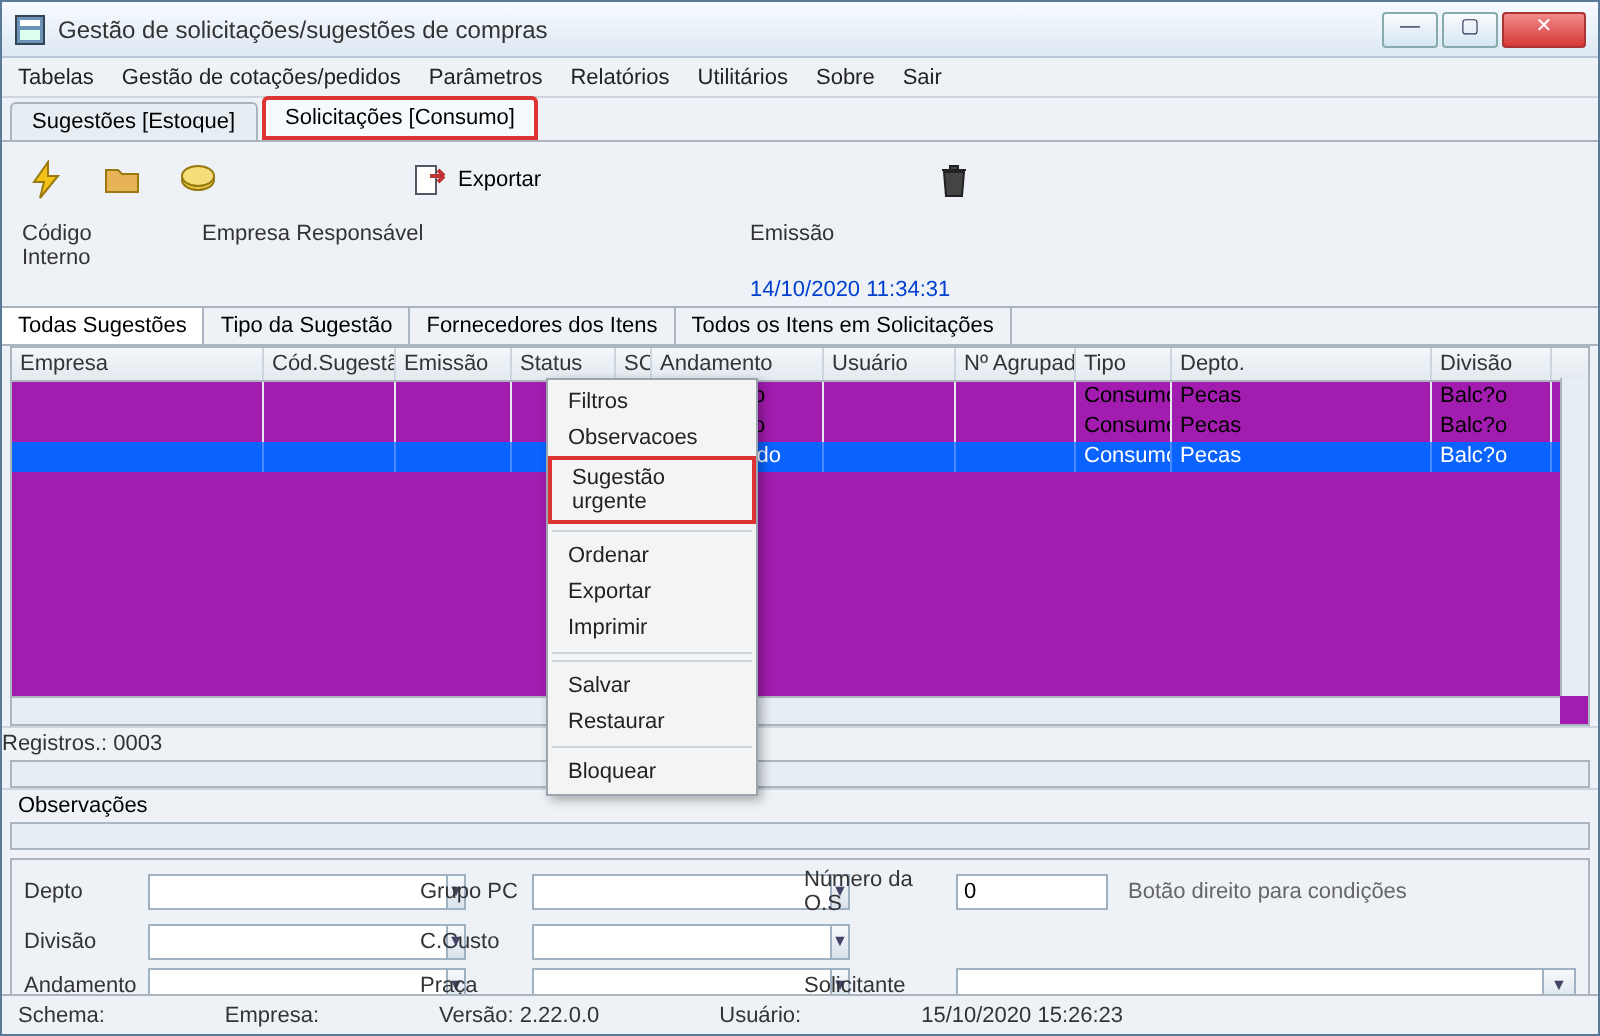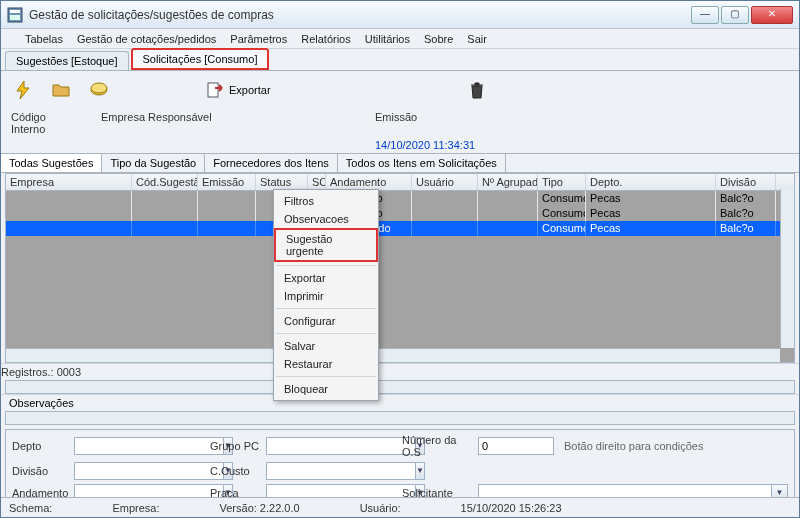--- a/index.html
+++ b/index.html
@@ -4,35 +4,35 @@
 <style>
   * { box-sizing: border-box; margin: 0; padding: 0; font-family: Tahoma, sans-serif; font-size: 11px; }
   body { background: #2b2b2b; width: 800px; height: 518px; overflow: hidden; }
   .window { width: 800px; height: 518px; background: #eef2f6; border: 1px solid #5a7a9a; position: relative; }
   .titlebar { height: 28px; background: linear-gradient(#f7fbff,#dde8f3); border-bottom:1px solid #b8c8d8; display:flex; align-items:center; padding:0 6px; }
   .titlebar .icon { width:16px; height:16px; margin-right:6px; }
   .titlebar .title { flex:1; color:#333; font-size:12px; }
   .winbtns { display:flex; gap:2px; }
   .winbtn { width:28px; height:18px; border:1px solid #8aa; background:linear-gradient(#fafcfe,#d5e5f2); border-radius:2px; text-align:center; line-height:14px; font-size:10px; color:#335; cursor:pointer; }
   .winbtn.close { background:linear-gradient(#f28a8a,#d63a3a); color:#fff; border-color:#a33; width:42px; }
-  .menubar { height:20px; display:flex; align-items:center; gap:14px; padding:0 24px; border-bottom:1px solid #cdd6df; }
+  .menubar { height:20px; display:flex; align-items:center; gap:14px; padding:0 8px; border-bottom:1px solid #cdd6df; }
   .menubar span { color:#222; cursor:pointer; }
   .tabbar { height:22px; display:flex; align-items:flex-end; padding:0 4px; border-bottom:1px solid #aab5c0; }
   .tab { padding:3px 10px; border:1px solid #aab5c0; border-bottom:none; background:#e6edf3; margin-right:2px; cursor:pointer; border-radius:3px 3px 0 0; }
   .tab.active { background:#f7fafc; }
   .tab.hl { border:2px solid #d33;text-align:right; }
   .toolbar { height:38px; display:flex; align-items:center; gap:18px; padding:6px 12px; }
   .tbtn { display:flex; align-items:center; gap:4px; cursor:pointer; }
   .toolbar svg { width:20px; height:20px; }
   .info-row { display:flex; gap:4px; padding:2px 10px; color:#333; }
   .info-row .col1 { width:70px; } .info-row .col2 { width:270px;margin-left:16px; } .info-row .col3 { color:#0040d0; }
   .subtabs { height:20px; display:flex; border-top:1px solid #aab5c0; border-bottom:1px solid #aab5c0; }
   .subtab { padding:3px 8px; border-right:1px solid #aab5c0; cursor:pointer; }
   .subtab.active { background:#fff; }
-  .grid { border:1px solid #aab5c0; margin:0 4px; background:#a3a3a3; height:190px; overflow:hidden; position:relative;}
+  .grid { border:1px solid #aab5c0; margin:0 4px; background:#a21caf; height:190px; overflow:hidden; position:relative;}
   .grid-head { display:flex; background:linear-gradient(#f4f7fa,#e2e9ef); border-bottom:1px solid #aab5c0; }
   .gh { border-right:1px solid #cdd6df; padding:2px 4px; color:#333; overflow:hidden; white-space:nowrap; }
   .grid-body .gr { display:flex; height:15px; }
   .grid-body .gr .gc { border-right:1px solid #e4e9ee; padding:1px 4px; overflow:hidden; white-space:nowrap; }
   .gr.sel { background:#0a63ff; color:#fff; }
   .gr.sel .gc { border-right-color:#4a8aff; }
   .grid-foot-sb { position:absolute; bottom:0; left:0; right:14px; height:14px; background:#e6edf3; border-top:1px solid #aab5c0;}
   .grid-foot-sb2 { position:absolute; top:15px; bottom:14px; right:0; width:14px; background:#e6edf3; border-left:1px solid #aab5c0;}
   .regline { padding:2px 0; color:#333; border-top:1px solid #cdd6df;}
   .obs { padding:2px 8px; display:flex; align-items:center; gap:6px; border-top:1px solid #cdd6df;}
@@ -252,24 +252,24 @@
     <span>Versão: 2.22.0.0</span>
     <span>Usuário:</span>
     <span>15/10/2020 15:26:23</span>
   </div>
 
   <div class="ctxmenu">
     <div class="mi">Filtros</div>
     <div class="mi">Observacoes</div>
     <div class="mi hl">Sugestão urgente</div>
     <div class="sep"></div>
+    <div class="mi">Ordenar</div>
     <div class="mi">Exportar</div>
     <div class="mi">Imprimir</div>
     <div class="sep"></div>
-    <div class="mi">Configurar</div>
     <div class="sep"></div>
     <div class="mi">Salvar</div>
     <div class="mi">Restaurar</div>
     <div class="sep"></div>
     <div class="mi">Bloquear</div>
   </div>
 
 </div>
 
 </body></html>

